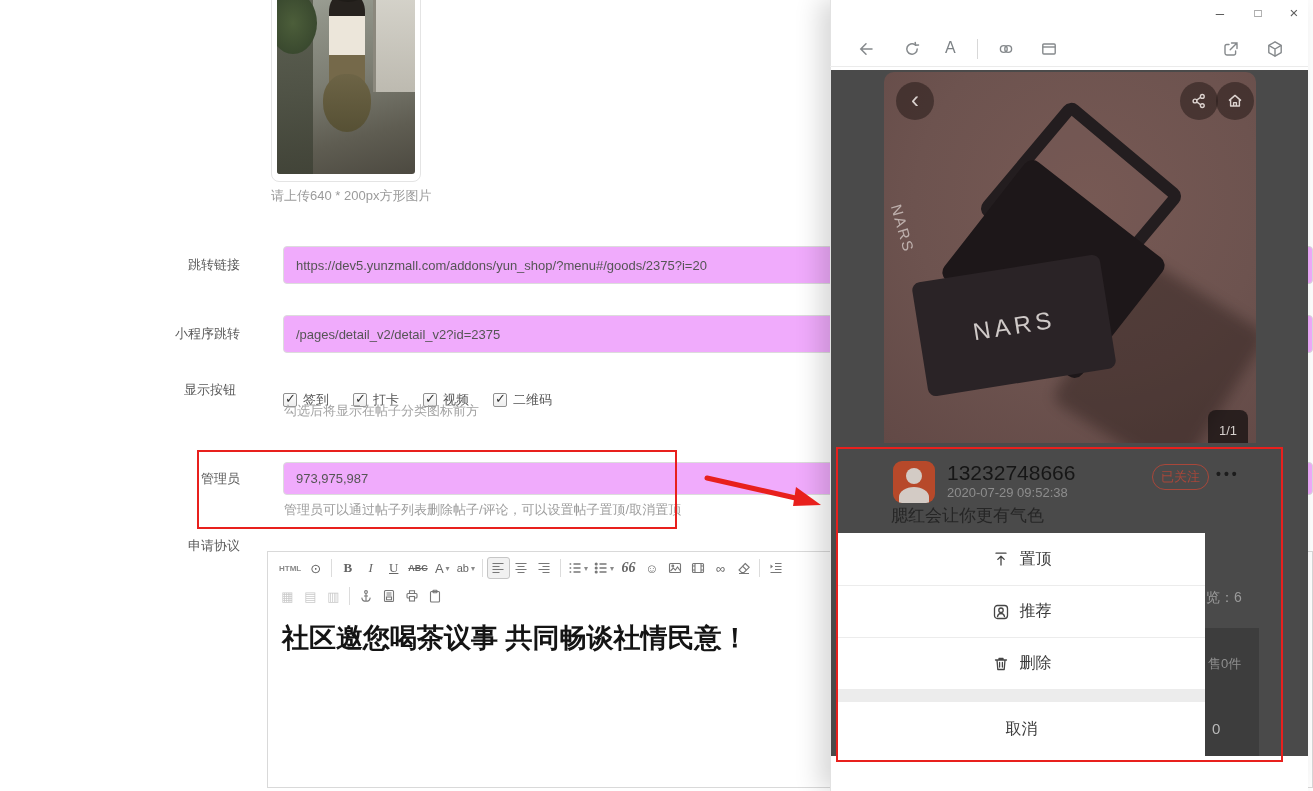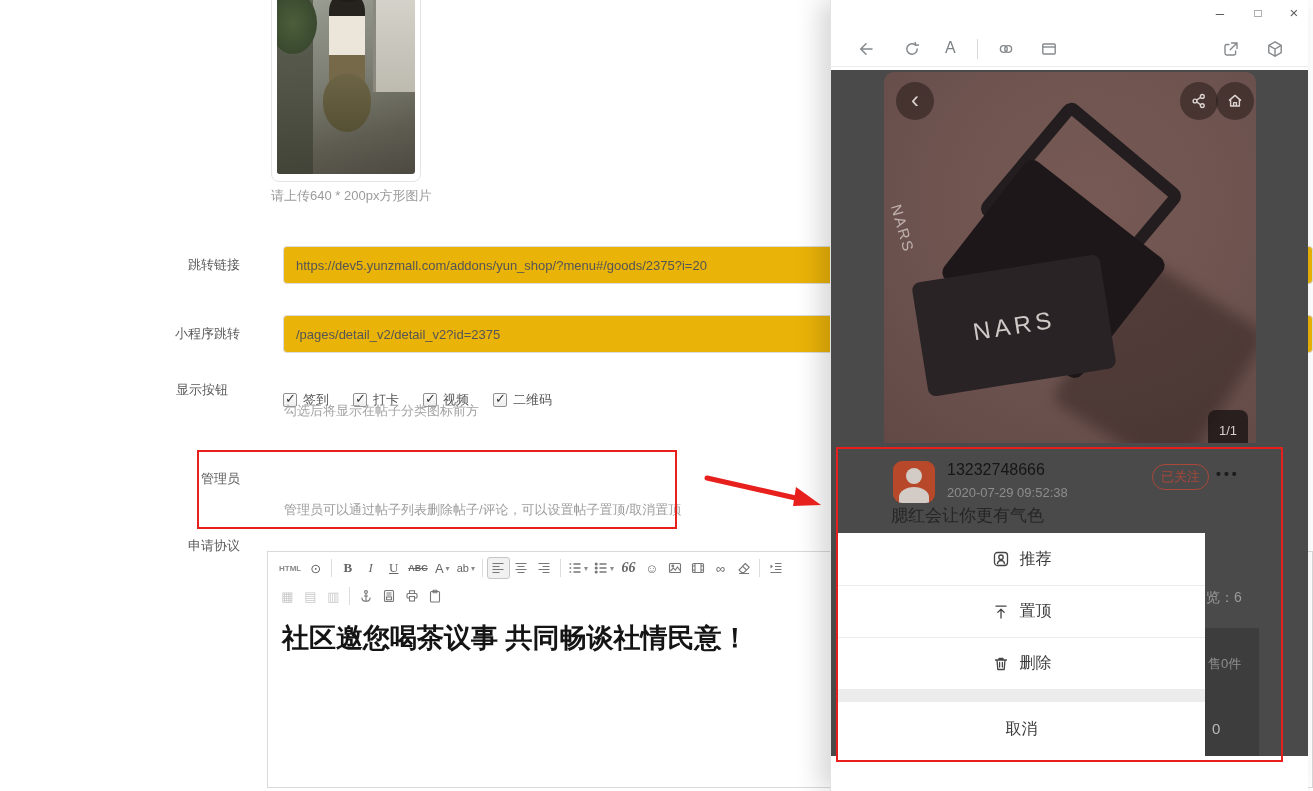--- a/index.html
+++ b/index.html
@@ -21,21 +21,21 @@
                background:radial-gradient(#4c5e3a,#32402a); }
   .ph-figure { position:absolute; left:52px; top:20px; width:36px; height:132px; border-radius:12px/18px;
                background:linear-gradient(180deg,#26221e 0 17%,#ece6da 17% 46%,#75694a 46% 100%); }
   .ph-hat    { position:absolute; left:58px; top:16px; width:26px; height:12px; border-radius:50%; background:#1f1c18; }
   .ph-skirt  { position:absolute; left:46px; top:100px; width:48px; height:58px; border-radius:45% 45% 50% 50%;
                background:linear-gradient(#6d6446,#565034); }
   .upload-caption { left:271px; top:187px; font-size:13px; color:#9b9b9b; white-space:nowrap; }
 
   .flabel { width:160px; text-align:right; font-size:13px; color:#5a5a5a; }
   .txtinput { left:283px; width:1030px; height:38px; border:1px solid #dcdcdc; border-radius:4px;
-              background:#eab308; font-size:13px; color:#555; padding:0 12px; outline:none;
+              background:#f0abfc; font-size:13px; color:#555; padding:0 12px; outline:none;
               font-family:"Liberation Sans","DejaVu Sans",sans-serif; }
   .helptext { left:284px; font-size:13px; color:#a3a3a3; white-space:nowrap; }
 
   .cbrow { left:283px; top:379px; display:flex; gap:24px; align-items:center; }
   .cb { display:inline-flex; align-items:center; gap:6px; cursor:pointer;margin-top:12px; }
   .cbbox { width:14px; height:14px; border:1px solid #919191; border-radius:2px; position:relative;
            background:linear-gradient(#fdfdfd,#ededed); }
   .cbbox::after { content:"✓"; position:absolute; left:1px; top:-3px; font-size:13px; font-weight:bold; color:#333; }
   .cblabel { font-size:13px; color:#555; }
 
@@ -85,21 +85,21 @@
   .roundbtn { position:absolute; width:38px; height:38px; border-radius:50%; background:rgba(36,25,23,.52);
               display:flex; align-items:center; justify-content:center; color:#d9d1ce; cursor:pointer; }
   .backglyph { font-size:24px; line-height:1; margin-top:-3px; }
   .pager { position:absolute; left:324px; top:338px; width:40px; height:41px; border-radius:8px;
            background:rgba(26,20,20,.8); color:#d6d0cd; font-size:13px; display:flex; align-items:center; justify-content:center; }
 
   .avatar { position:absolute; left:62px; top:391px; width:42px; height:42px; border-radius:9px;
             background:#b7492a; overflow:hidden; }
   .avatar::before { content:""; position:absolute; left:13px; top:7px; width:16px; height:16px; border-radius:50%; background:#d3cbc5; }
   .avatar::after  { content:""; position:absolute; left:6px; top:26px; width:30px; height:20px; border-radius:50% 50% 0 0; background:#d3cbc5; }
-  .uname { position:absolute; left:116px; top:391px; font-size:16px; color:#161616; }
+  .uname { position:absolute; left:116px; top:391px; font-size:21px; color:#161616; }
   .udate { position:absolute; left:116px; top:415px; font-size:13px; color:#8d8d8d; }
   .follow { position:absolute; left:321px; top:394px; width:57px; height:26px; border:1px solid #a8473a;
             border-radius:14px; color:#a8473a; font-size:13px; display:flex; align-items:center; justify-content:center; cursor:pointer; }
   .moredots { position:absolute; left:385px; top:396px; font-size:14px; font-weight:bold; letter-spacing:3px; color:#1c1c1c; cursor:pointer; }
   .posttext { position:absolute; left:60px; top:434px; font-size:17px; color:#262626; }
   .stat-views { position:absolute; left:375px; top:519px; font-size:14px; color:#9a9a9a; white-space:nowrap; }
   .thumbdim { position:absolute; left:374px; top:558px; width:54px; height:128px; background:#3d3d3d; }
   .stat-sold { position:absolute; left:377px; top:585px; font-size:13px; color:#8f8f8f; white-space:nowrap; }
   .stat-price { position:absolute; left:381px; top:650px; font-size:15px; color:#b9b9b9; }
 
@@ -131,21 +131,21 @@
     <div class="ph-skirt"></div>
   </div>
   <div class="abs upload-caption">请上传640 * 200px方形图片</div>
 
   <div class="abs flabel" style="left:80px; top:256px;">跳转链接</div>
   <input class="abs txtinput" style="top: 246px;" value="https://dev5.yunzmall.com/addons/yun_shop/?menu#/goods/2375?i=20">
 
   <div class="abs flabel" style="left:80px; top:325px;">小程序跳转</div>
   <input class="abs txtinput" style="top: 315px;" value="/pages/detail_v2/detail_v2?id=2375">
 
-  <div class="abs flabel" style="left:68px; top:381px;">显示按钮</div>
+  <div class="abs flabel" style="left:76px; top:381px;">显示按钮</div>
   <div class="abs cbrow">
     <span class="cb">
       <span class="cbbox"></span>
       <span class="cblabel">签到</span>
     </span>
     <span class="cb">
       <span class="cbbox"></span>
       <span class="cblabel">打卡</span>
     </span>
     <span class="cb">
@@ -153,20 +153,21 @@
       <span class="cblabel">视频</span>
     </span>
     <span class="cb">
       <span class="cbbox"></span>
       <span class="cblabel">二维码</span>
     </span>
   </div>
   <div class="abs helptext" style="top:402px;">勾选后将显示在帖子分类图标前方</div>
 
   <div class="abs flabel" style="left:80px; top:470px;">管理员</div>
+  <input class="abs txtinput" style="top: 462px; height: 33px;" value="973,975,987">
   <div class="abs helptext" style="top:501px; color:#9d9d9d;">管理员可以通过帖子列表删除帖子/评论，可以设置帖子置顶/取消置顶</div>
 
   <div class="abs flabel" style="left:80px; top:537px;">申请协议</div>
 
   <div class="abs editor">
     <div class="tbar">
       <span class="tbtn">
           <span class="g-html">HTML</span>
         </span>
       <span class="tbtn">
@@ -365,32 +366,32 @@
     <div class="moredots">•••</div>
     <div class="posttext">腮红会让你更有气色</div>
 
     <div class="stat-views">览：6</div>
     <div class="thumbdim"></div>
     <div class="stat-sold">售0件</div>
     <div class="stat-price">0</div>
 
     <div class="sheet">
       <div class="sheet-row">
+        <svg width="18" height="18" viewBox="0 0 18 18" fill="none" stroke="#454545" stroke-width="1.3" stroke-linecap="round" stroke-linejoin="round">
+            <path d="M4 3.2h10M9 15V6.2M5.8 9.4L9 6.2l3.2 3.2"></path>
+          </svg>
+        <span>置顶</span>
+      </div>
+      <div class="sheet-row">
         <svg width="18" height="18" viewBox="0 0 18 18" fill="none" stroke="#454545" stroke-width="1.3" stroke-linecap="round">
             <rect x="2.5" y="2.5" width="13" height="13" rx="3"></rect>
             <circle cx="9" cy="7.2" r="2.2"></circle>
             <path d="M5.5 13.5c.4-2 1.8-3 3.5-3s3.1 1 3.5 3"></path>
           </svg>
         <span>推荐</span>
-      </div>
-      <div class="sheet-row">
-        <svg width="18" height="18" viewBox="0 0 18 18" fill="none" stroke="#454545" stroke-width="1.3" stroke-linecap="round" stroke-linejoin="round">
-            <path d="M4 3.2h10M9 15V6.2M5.8 9.4L9 6.2l3.2 3.2"></path>
-          </svg>
-        <span>置顶</span>
       </div>
       <div class="sheet-row">
         <svg width="18" height="18" viewBox="0 0 18 18" fill="none" stroke="#454545" stroke-width="1.3" stroke-linecap="round" stroke-linejoin="round">
             <path d="M3.5 5h11M7 5V3.5h4V5M5 5l.8 9.5h6.4L13 5M7.6 7.5v4.5M10.4 7.5v4.5"></path>
           </svg>
         <span>删除</span>
       </div>
       <div class="sheet-gap"></div>
       <div class="sheet-cancel">取消</div>
     </div>

